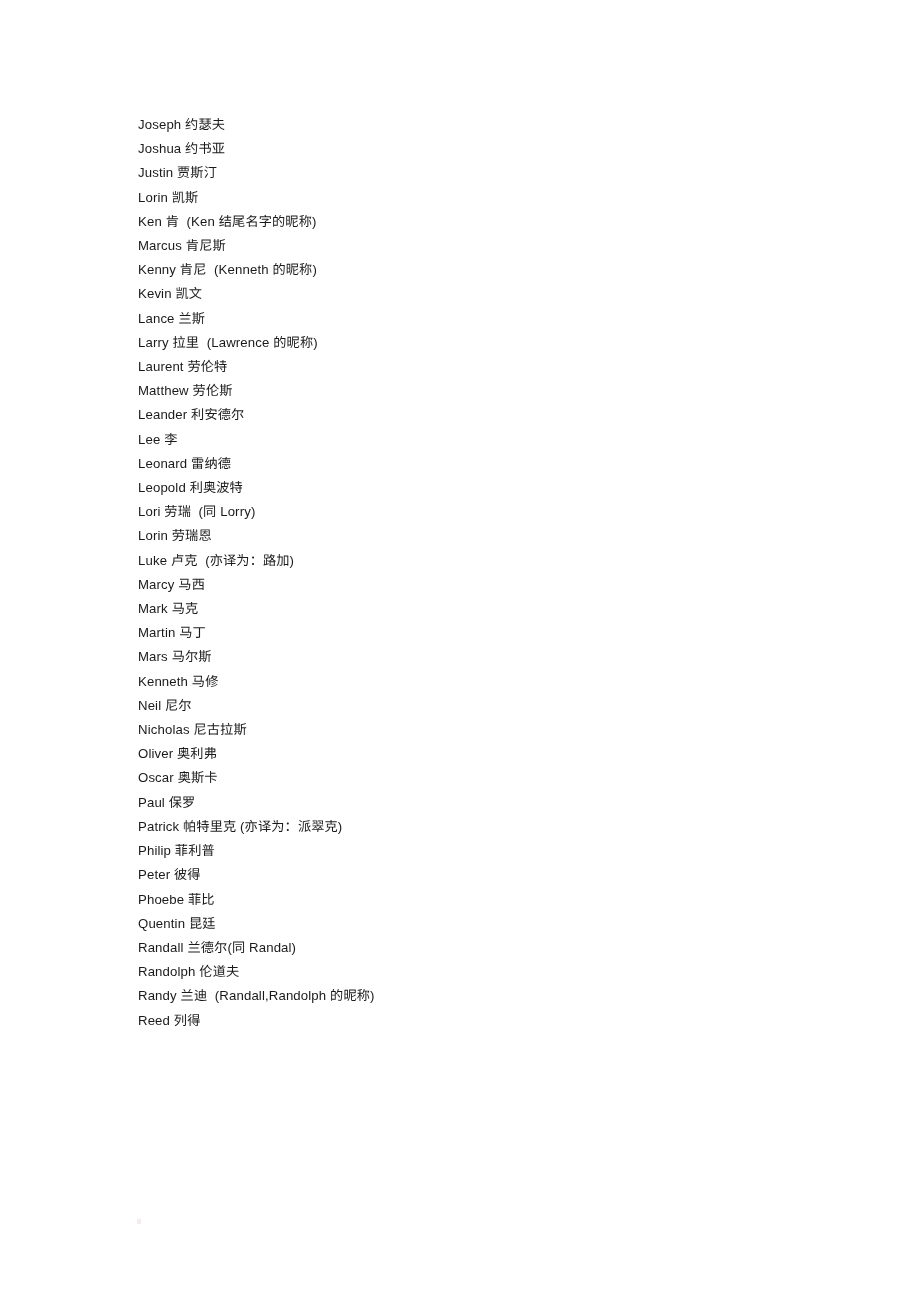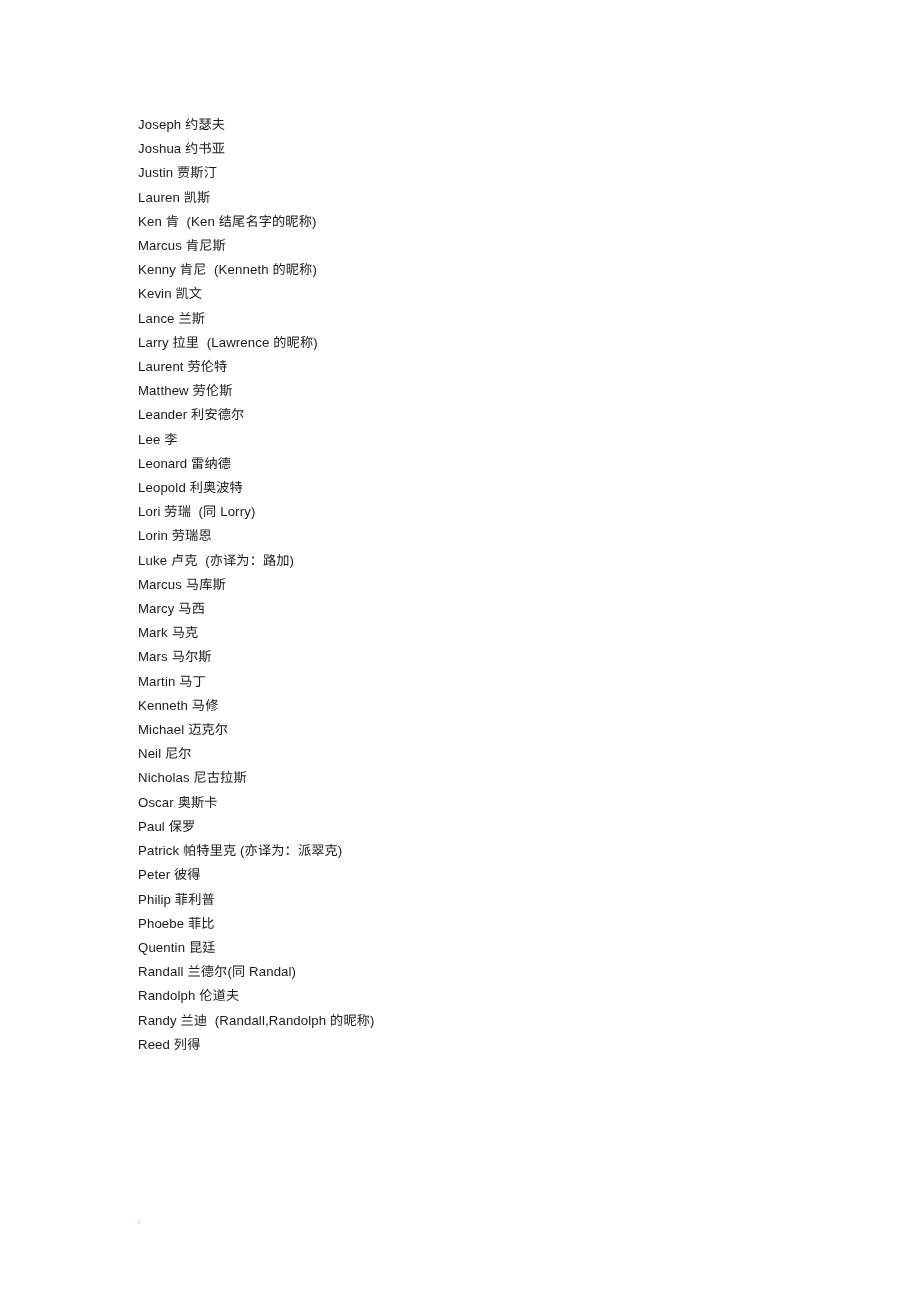--- a/index.html
+++ b/index.html
@@ -48,50 +48,49 @@
   }
 </style>
 </head>
 <body>
 
 <div class="page">
   <div class="content">
       <div class="entry">Joseph 约瑟夫</div>
       <div class="entry">Joshua 约书亚</div>
       <div class="entry">Justin 贾斯汀</div>
-      <div class="entry">Lauren 凯斯</div>
+      <div class="entry">Lorin 凯斯</div>
       <div class="entry">Ken 肯  (Ken 结尾名字的昵称)</div>
       <div class="entry">Marcus 肯尼斯</div>
       <div class="entry">Kenny 肯尼  (Kenneth 的昵称)</div>
       <div class="entry">Kevin 凯文</div>
       <div class="entry">Lance 兰斯</div>
       <div class="entry">Larry 拉里  (Lawrence 的昵称)</div>
       <div class="entry">Laurent 劳伦特</div>
       <div class="entry">Matthew 劳伦斯</div>
       <div class="entry">Leander 利安德尔</div>
       <div class="entry">Lee 李</div>
       <div class="entry">Leonard 雷纳德</div>
       <div class="entry">Leopold 利奥波特</div>
       <div class="entry">Lori 劳瑞  (同 Lorry)</div>
       <div class="entry">Lorin 劳瑞恩</div>
       <div class="entry">Luke 卢克  (亦译为：路加)</div>
-      <div class="entry">Marcus 马库斯</div>
       <div class="entry">Marcy 马西</div>
       <div class="entry">Mark 马克</div>
+      <div class="entry">Martin 马丁</div>
       <div class="entry">Mars 马尔斯</div>
-      <div class="entry">Martin 马丁</div>
       <div class="entry">Kenneth 马修</div>
-      <div class="entry">Michael 迈克尔</div>
       <div class="entry">Neil 尼尔</div>
       <div class="entry">Nicholas 尼古拉斯</div>
+      <div class="entry">Oliver 奥利弗</div>
       <div class="entry">Oscar 奥斯卡</div>
       <div class="entry">Paul 保罗</div>
       <div class="entry">Patrick 帕特里克 (亦译为：派翠克)</div>
+      <div class="entry">Philip 菲利普</div>
       <div class="entry">Peter 彼得</div>
-      <div class="entry">Philip 菲利普</div>
       <div class="entry">Phoebe 菲比</div>
       <div class="entry">Quentin 昆廷</div>
       <div class="entry">Randall 兰德尔(同 Randal)</div>
       <div class="entry">Randolph 伦道夫</div>
       <div class="entry">Randy 兰迪  (Randall,Randolph 的昵称)</div>
       <div class="entry">Reed 列得</div>
     </div>
   <div class="artifact"></div>
 </div>
 

